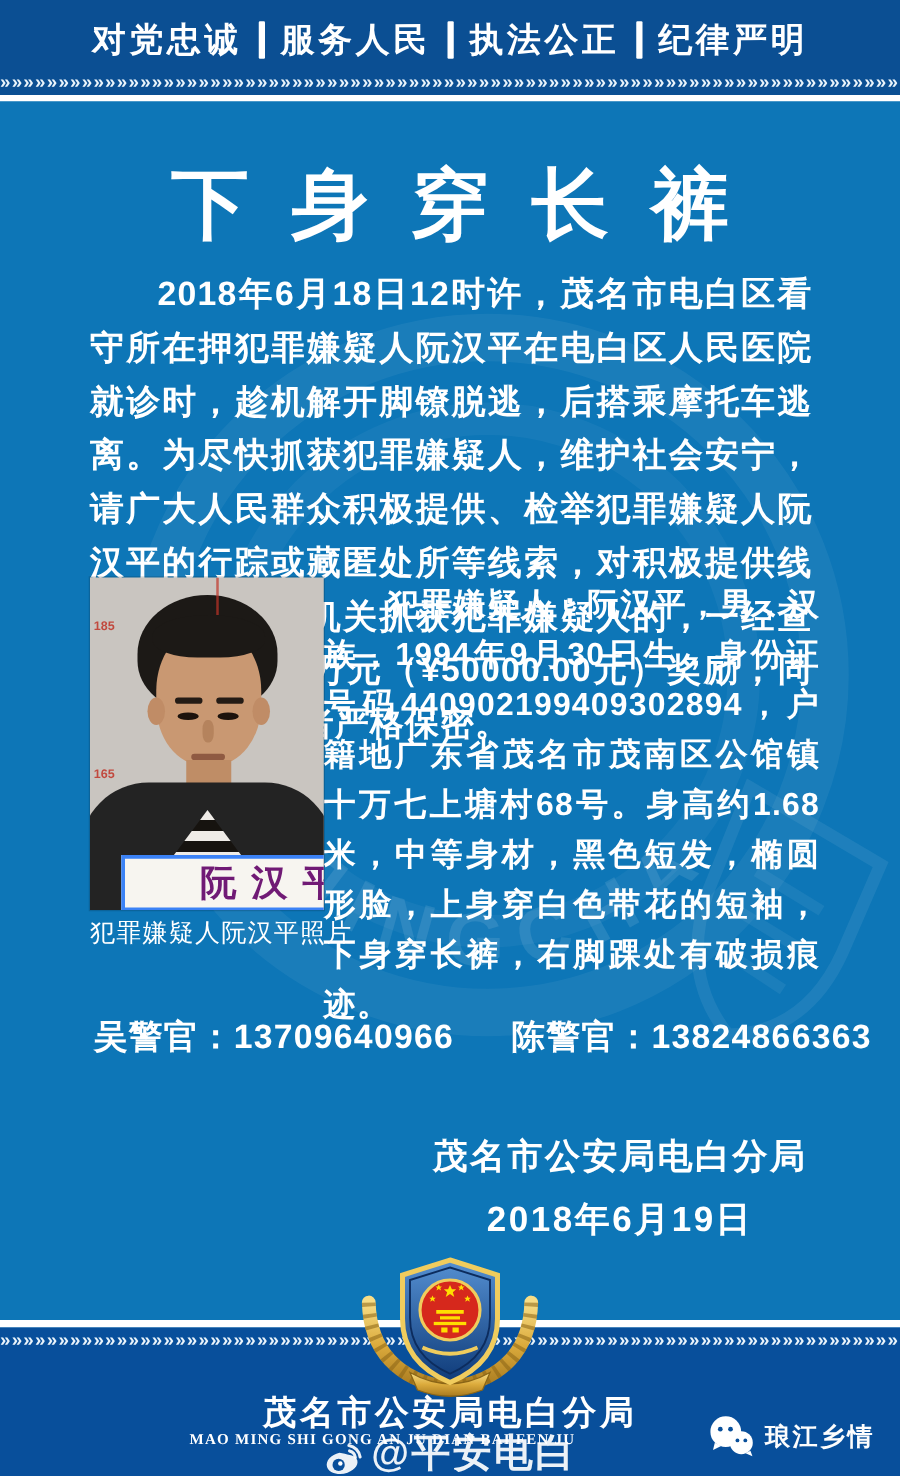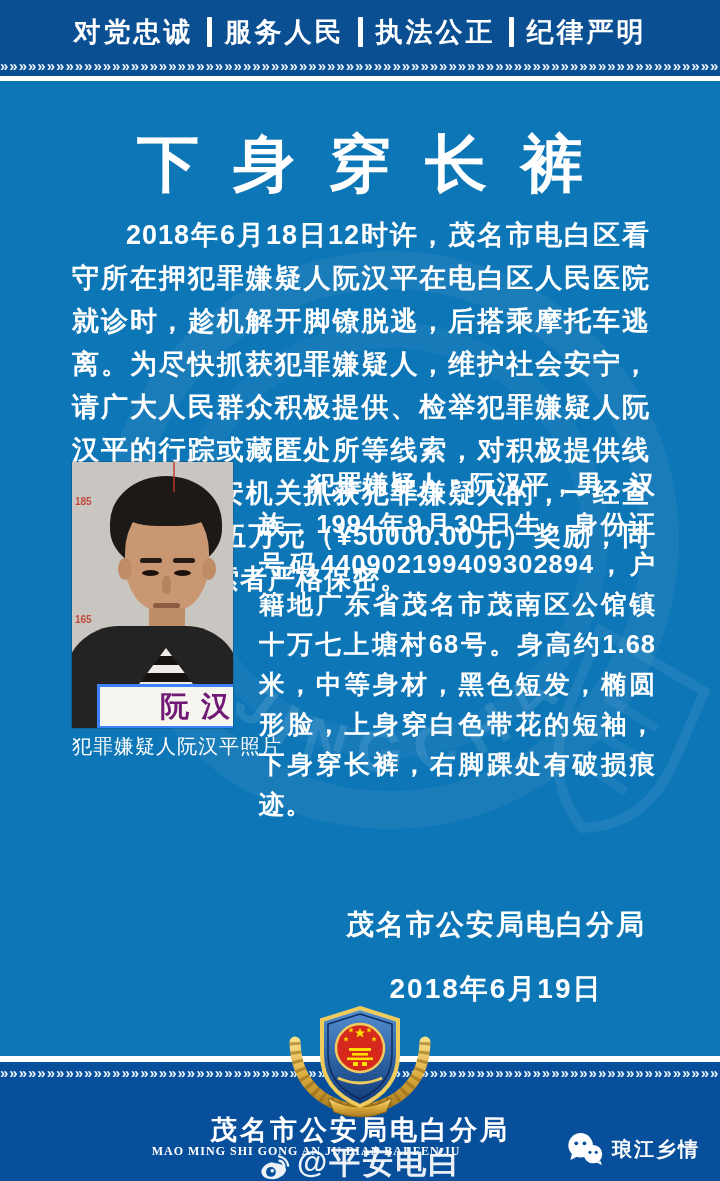--- a/index.html
+++ b/index.html
@@ -28,21 +28,21 @@
   }
   
   .notice-body{
     position:absolute;left:72px;top:214px;width:578px;
     font-size:27px;line-height:43px;font-weight:700;letter-spacing:1px;
     text-align:justify;text-indent:2em;
   }
   
   .suspect-row{position:absolute;left:72px;top:462px;width:584px;display:flex;}
   .photo-col{width:187px;flex:none;}
-  .photo{position:relative;width:161px;height:266px;background:#c9c5c0;overflow:hidden;box-shadow:0 0 0 1px rgba(0,0,0,.15);}
+  .photo{position:relative;width:187px;height:266px;background:#c9c5c0;overflow:hidden;box-shadow:0 0 0 1px rgba(0,0,0,.15);}
   .ph-hair{position:absolute;left:38px;top:14px;width:112px;height:94px;background:#1c1916;border-radius:50% 50% 44% 44%;}
   .ph-face{position:absolute;left:53px;top:40px;width:84px;height:110px;background:#c99872;border-radius:46% 46% 44% 44%;}
   .ph-fringe{position:absolute;left:50px;top:30px;width:90px;height:34px;background:#1c1916;border-radius:50% 50% 40% 40%;}
   .ph-ear-l,.ph-ear-r{position:absolute;top:96px;width:14px;height:22px;background:#c08c66;border-radius:50%;}
   .ph-ear-l{left:46px}.ph-ear-r{left:130px}
   .ph-brow-l,.ph-brow-r{position:absolute;top:96px;width:22px;height:5px;background:#241b15;border-radius:3px;}
   .ph-brow-l{left:68px}.ph-brow-r{left:101px}
   .ph-eye-l,.ph-eye-r{position:absolute;top:108px;width:17px;height:6px;background:#1d130d;border-radius:50%;}
   .ph-eye-l{left:70px}.ph-eye-r{left:102px}
   .ph-nose{position:absolute;left:90px;top:114px;width:9px;height:18px;background:#b5835d;border-radius:40%;}
@@ -69,21 +69,21 @@
     font-size:25.5px;line-height:40px;font-weight:700;letter-spacing:1px;
     text-align:justify;text-indent:2em;
   }
   
   .contact{position:absolute;left:75px;top:802px;font-size:27px;font-weight:700;letter-spacing:1px;}
   .contact-line2{margin-top:9px;display:flex;}
   .officer2{margin-left:46px;}
   
   .signature{position:absolute;right:74px;top:906px;text-align:center;font-weight:700;}
   .sig-unit{font-size:28px;letter-spacing:2px;}
-  .sig-date{margin-top:26px;font-size:28px;letter-spacing:2px;}
+  .sig-date{margin-top:13px;font-size:28px;letter-spacing:2px;}
   
   .hr-bottom{position:absolute;left:0;top:1056px;width:720px;height:6px;background:#fff;}
   .footer-dark{position:absolute;left:0;top:1062px;width:720px;height:119px;background:#084f9b;}
   .footer-dark .chev{margin-top:3px;}
   .badge{position:absolute;left:50%;top:998px;transform:translateX(-50%);z-index:5;}
   .footer-unit{position:absolute;left:0;top:1112px;width:720px;text-align:center;
     font-size:27px;font-weight:700;letter-spacing:3px;z-index:6;}
   .footer-pinyin{position:absolute;left:0;top:1144px;width:612px;text-align:center;
     font-family:"Liberation Serif","DejaVu Serif",serif;
     font-size:12px;font-weight:700;letter-spacing:1px;z-index:6;}
@@ -153,20 +153,28 @@
         <div class="ph-mark ph-mark2">165</div>
         <div class="ph-redline"></div>
         <div class="ph-card">阮汉平</div>
       </div>
       <div class="photo-caption">犯罪嫌疑人阮汉平照片</div>
     </div>
     <div class="suspect-desc">犯罪嫌疑人：阮汉平，男，汉族，1994年9月30日生，身份证号码440902199409302894，户籍地广东省茂名市茂南区公馆镇十万七上塘村68号。身高约1.68米，中等身材，黑色短发，椭圆形脸，上身穿白色带花的短袖，下身穿长裤，右脚踝处有破损痕迹。</div>
   </div>
 
   <div class="contact">
+    <div class="contact-line2">
+      <span>
+        <span>吴警官：</span><span>13709640966</span>
+      </span>
+      <span class="officer2">
+        <span>陈警官：</span><span>13824866363</span>
+      </span>
+    </div>
   </div>
 
   <div class="signature">
     <div class="sig-unit">茂名市公安局电白分局</div>
     <div class="sig-date">2018年6月19日</div>
   </div>
 
   <div class="hr-bottom"></div>
   <div class="footer-dark">
     <div class="chev">»»»»»»»»»»»»»»»»»»»»»»»»»»»»»»»»»»»»»»»»»»»»»»»»»»»»»»»»»»»»»»»»»»»»»»»»»»»»»»»»»»»»»»»»»»»»»»»»»»»»»»»»»»</div>

